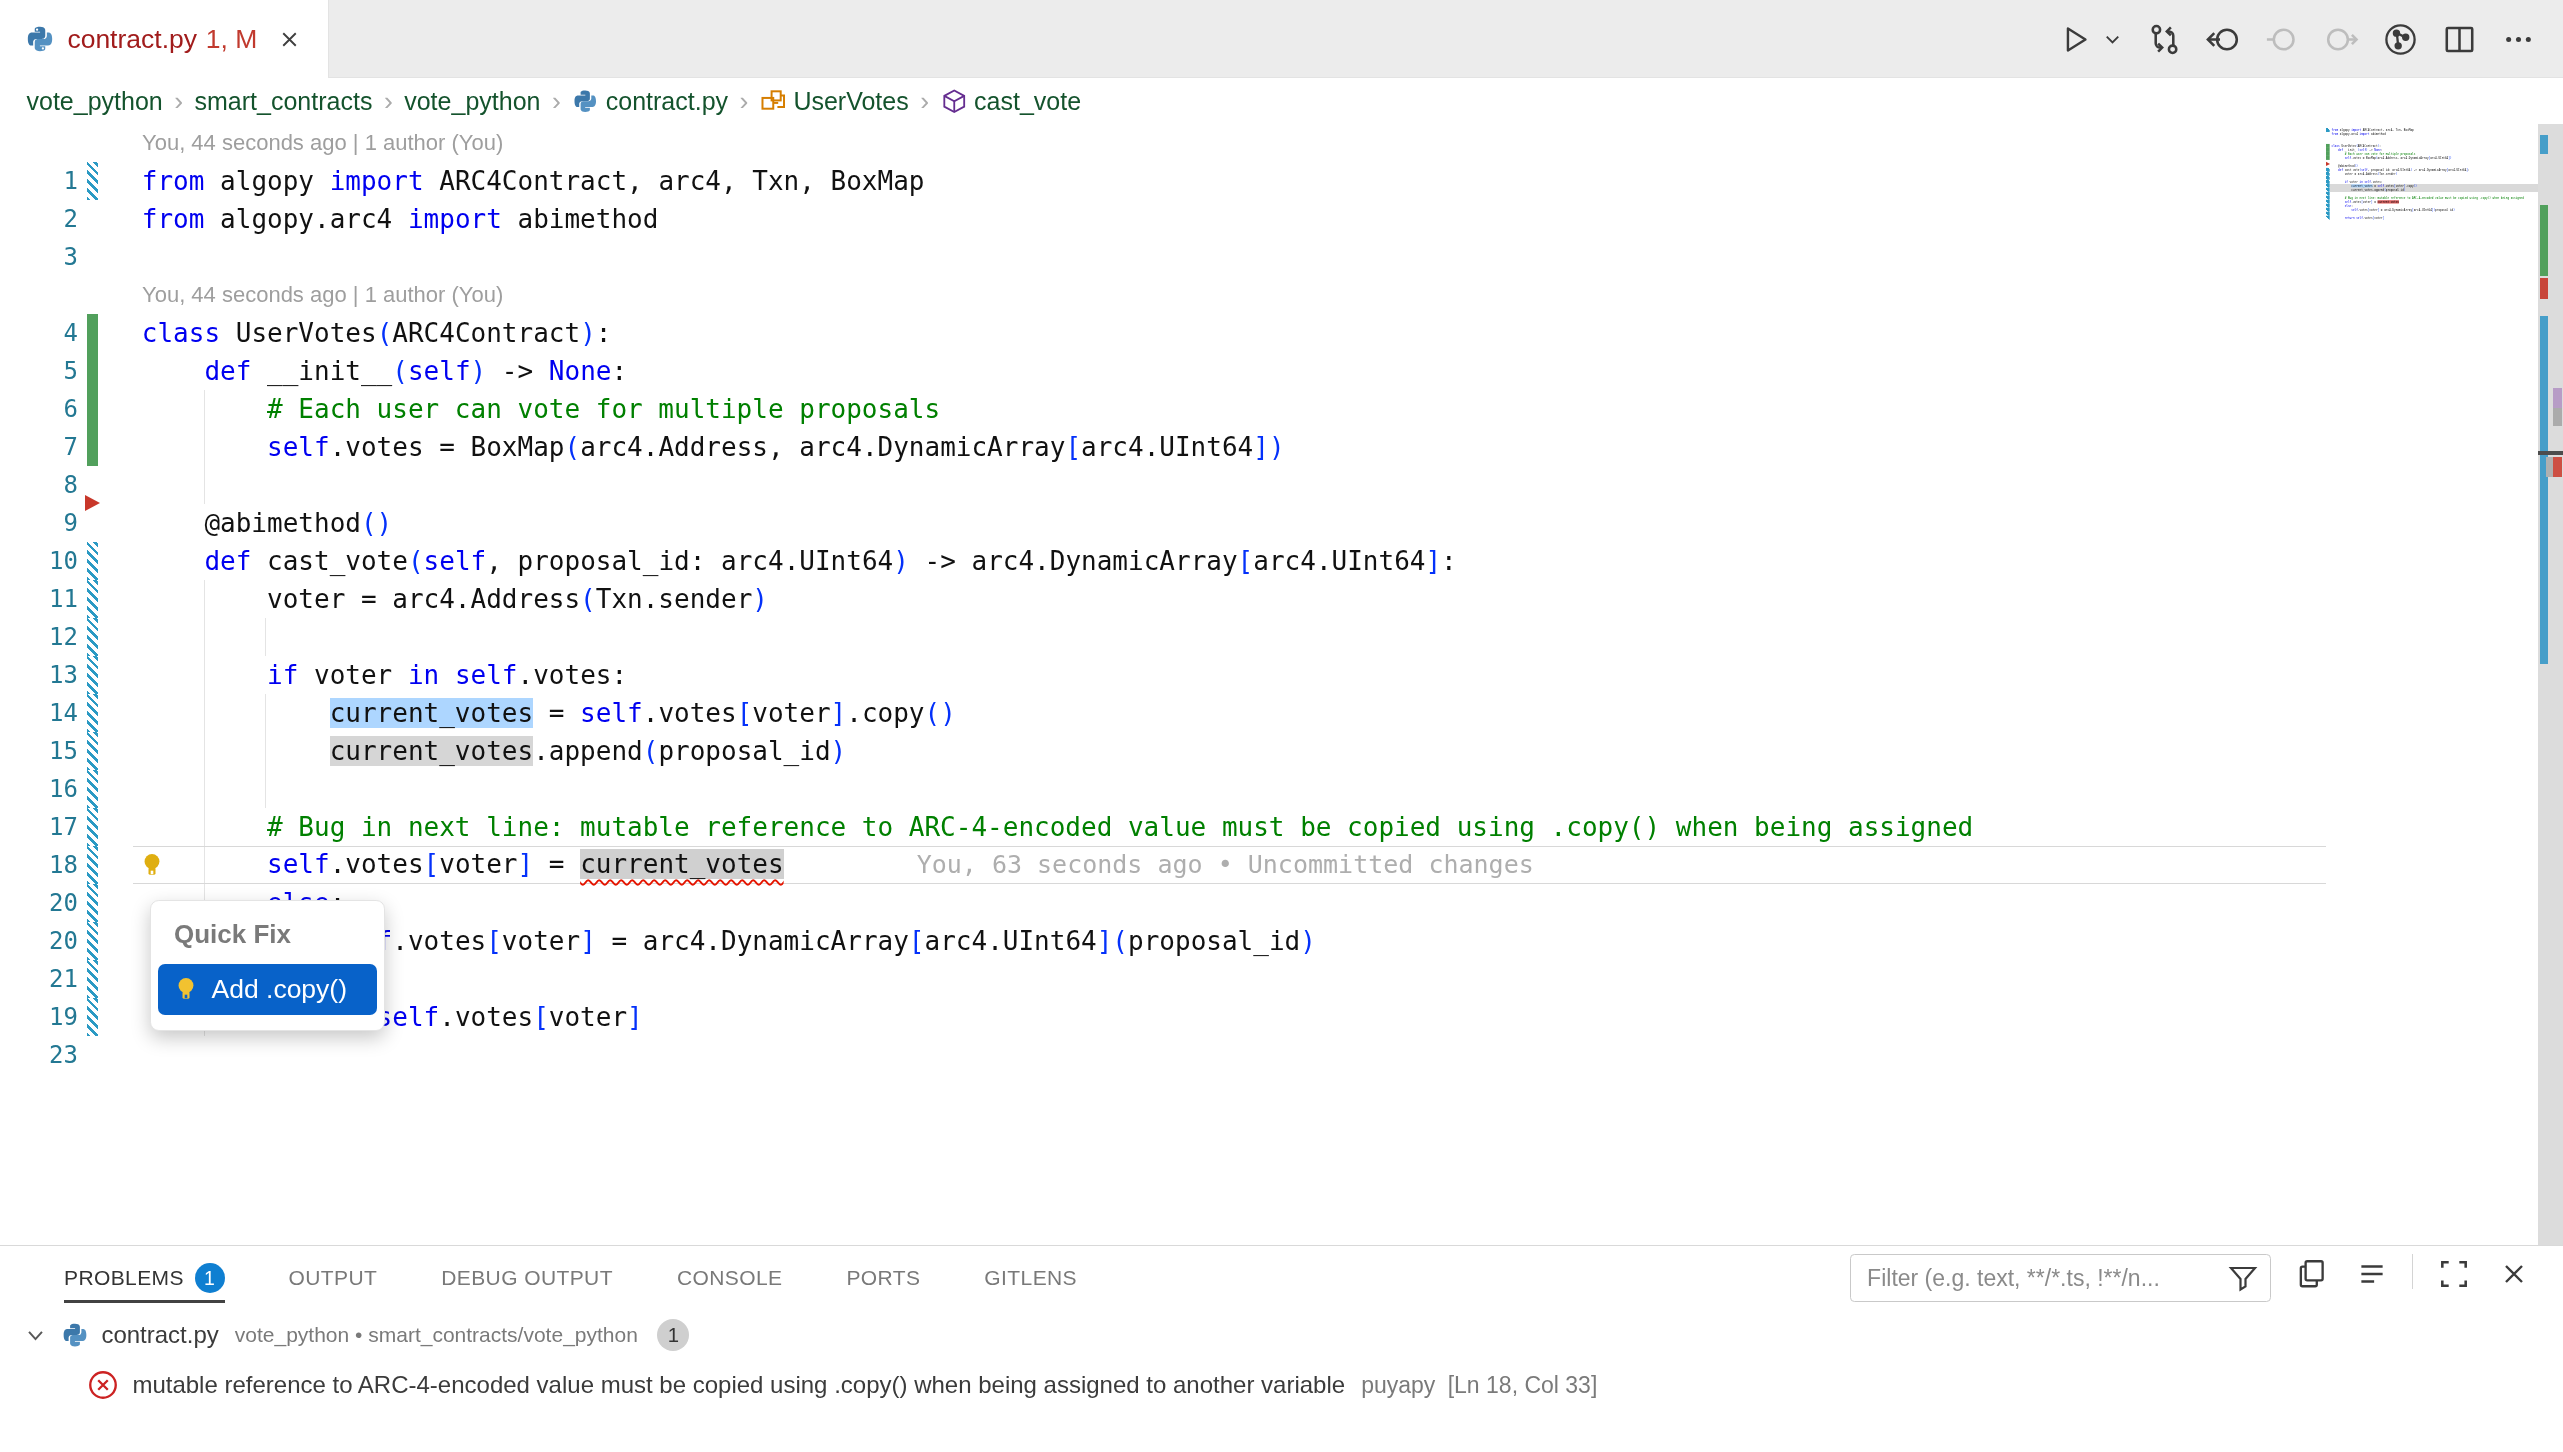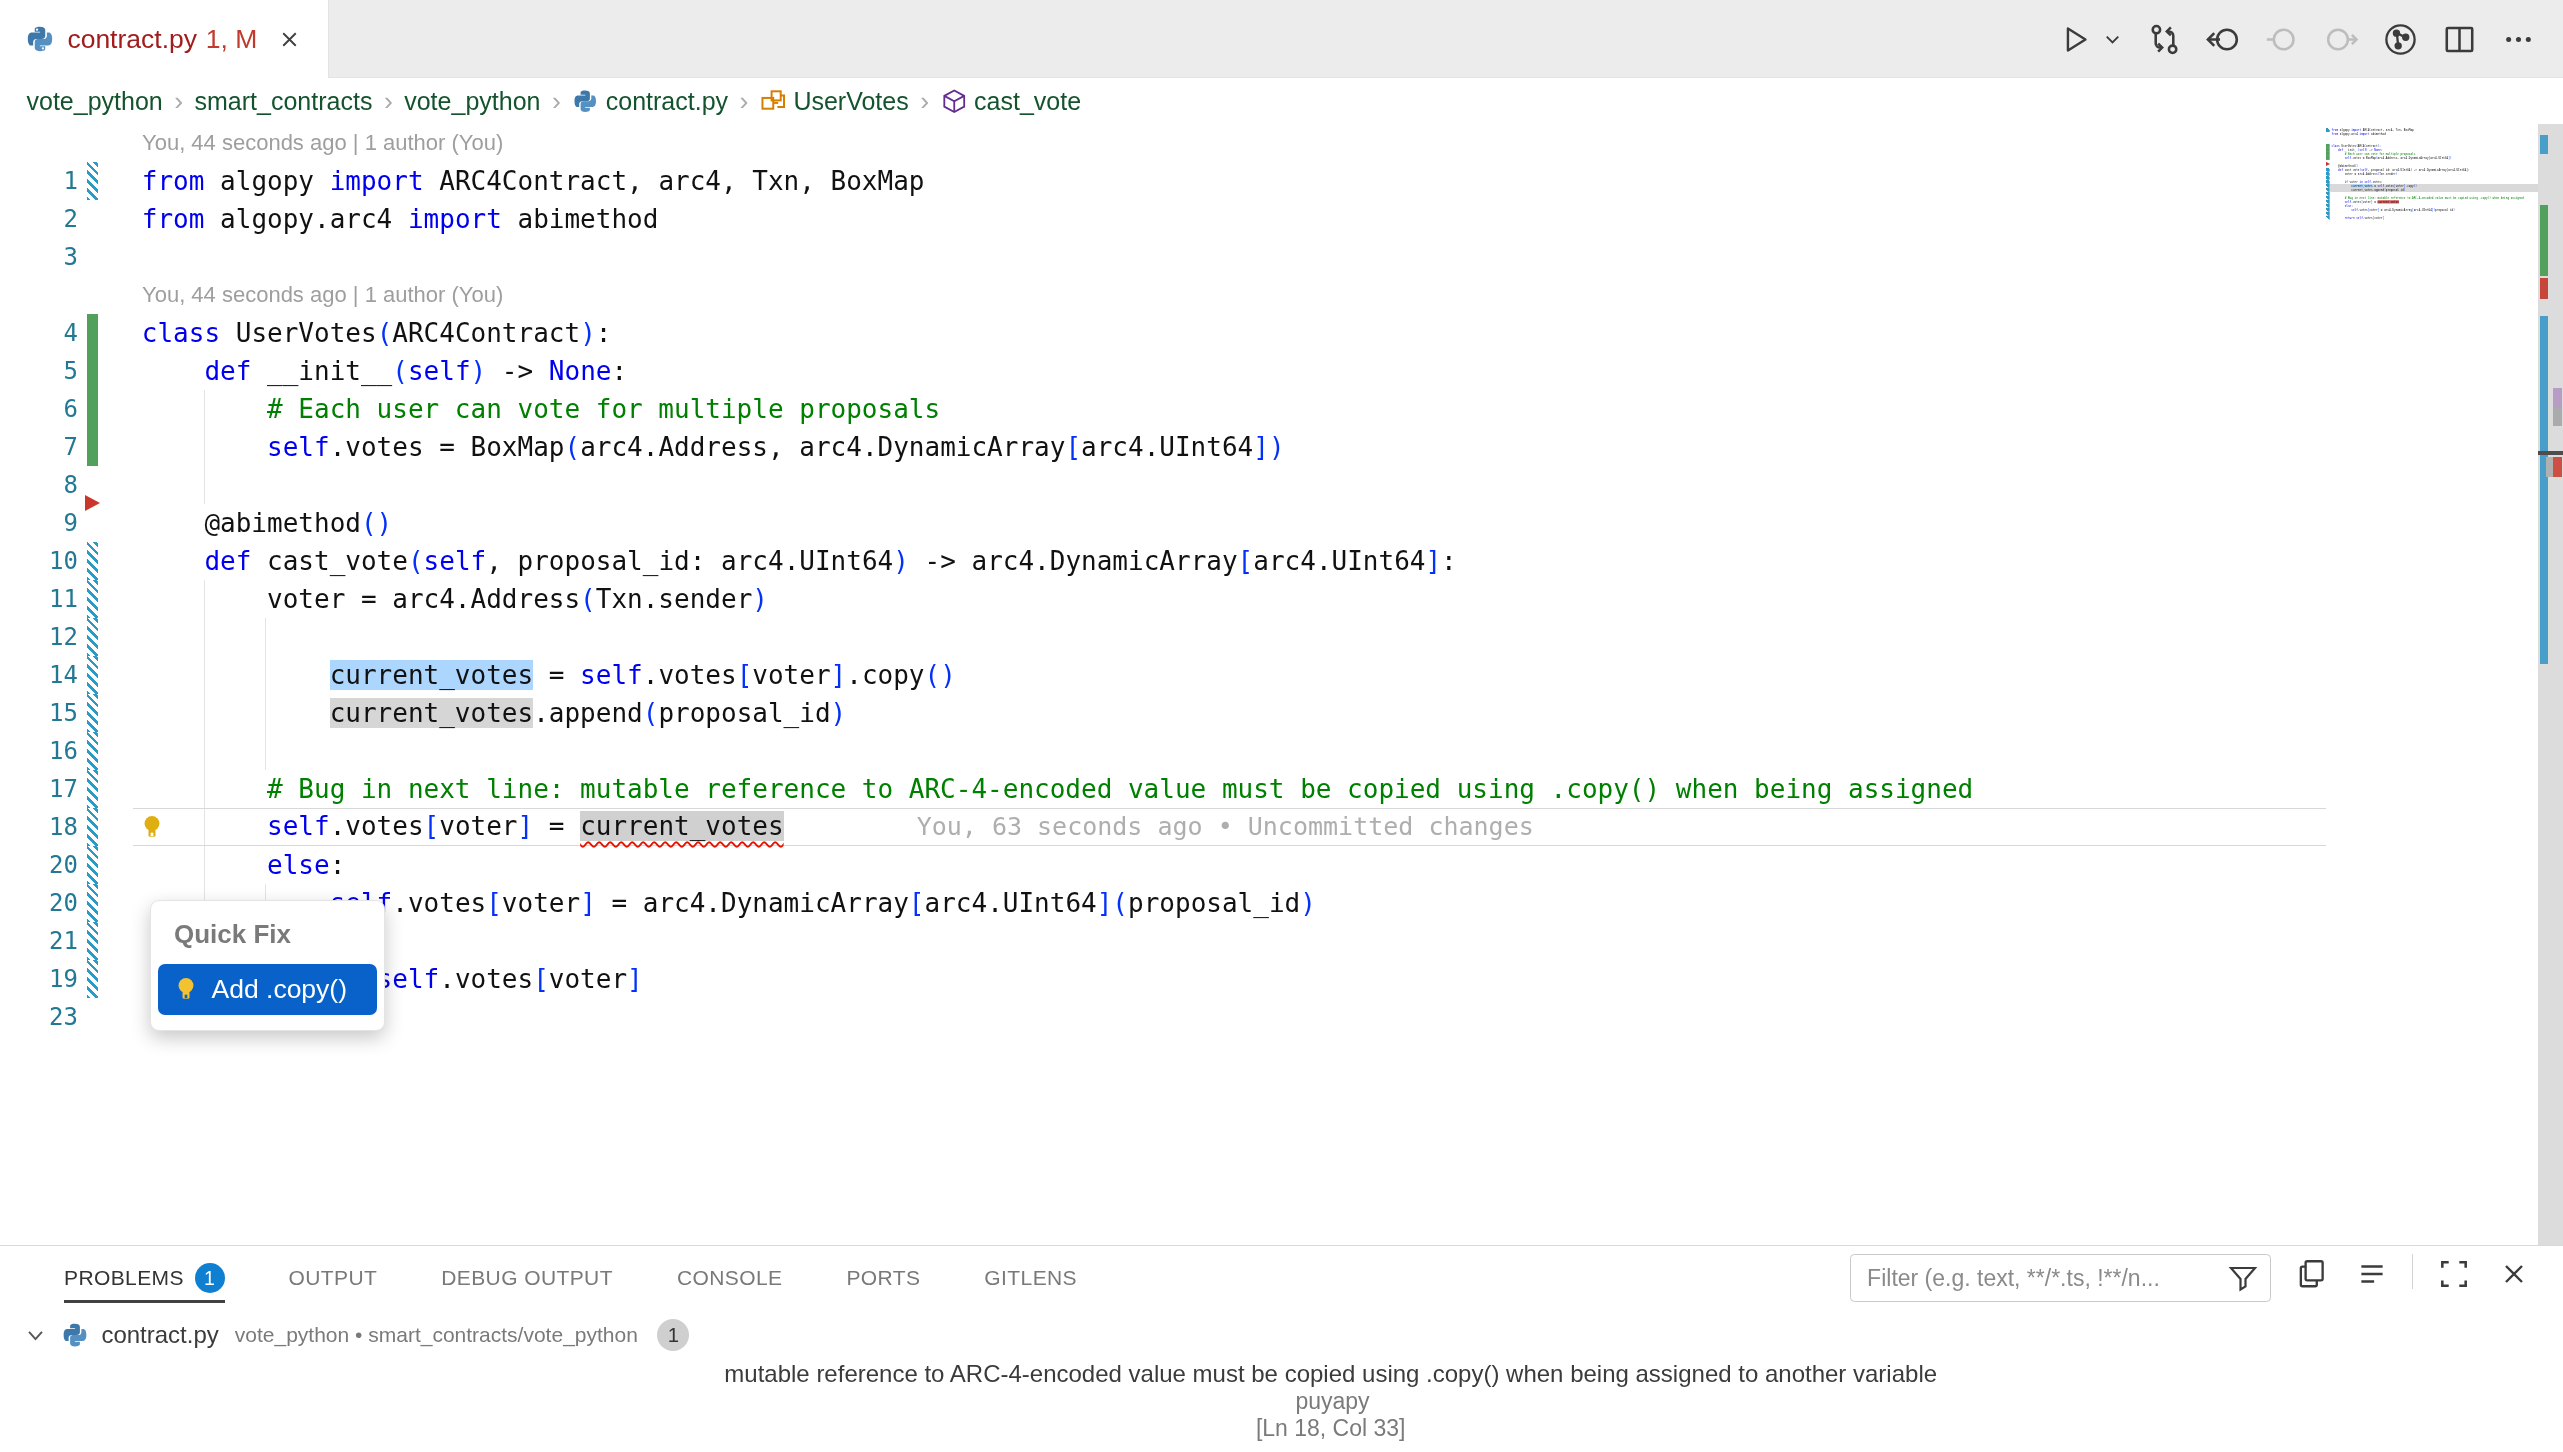--- a/index.html
+++ b/index.html
@@ -89,21 +89,21 @@
   .filterbox { position:relative; width:421px; height:48px; }
   .filterbox input { width:100%; height:100%; border:0.9px solid #c9c9c9; border-radius:4.4px; padding:0 62px 0 16px;
                      font-size:23px; color:#3b3b3b; outline:none; background:#fff;
                      font-family:"Liberation Sans", sans-serif; }
   .filterbox input::placeholder { color:#8a8a8a; }
   .fic { position:absolute; right:12.4px; top:8px; }
   .pich { width:39px; height:39px; display:flex; align-items:center; justify-content:center; cursor:pointer; }
   .psep { width:0.9px; height:35px; background:#d4d4d4; }
   .tree-row { height:50px; display:flex; align-items:center; cursor:pointer; }
   .tree-row.file { padding-left:24px; }
-  .tree-row.problem { padding-left:86px;flex-direction:column; }
+  .tree-row.problem { padding-left:86px; }
   .tr-name { font-size:24px; color:#3b3b3b; margin-left:12.4px; }
   .tr-desc { font-size:21px; color:#7a7a7a; margin-left:16px; }
   .tr-count { margin-left:19.5px; width:32px; height:32px; border-radius:50%; background:#cfcfcf; color:#333;
               font-size:20.3px; display:flex; align-items:center; justify-content:center; }
   .tr-msg { font-size:24px; color:#3b3b3b; margin-left:12.4px; }
   .tr-src { font-size:23px; color:#7a7a7a; margin-left:16px; }
   .tr-loc { font-size:23px; color:#7a7a7a; margin-left:12.4px; }
 </style>
 </head>
 <body>
@@ -312,20 +312,27 @@
         </div>
         <div class="row">
           <div class="gut">
             <span class="num">12</span>
             <span class="gmark m"></span>
           </div>
           <div class="code"><span class="guide" style="left: 71px;"></span><span class="guide" style="left: 132px;"></span></div>
         </div>
         <div class="row">
           <div class="gut">
+            <span class="num">13</span>
+            <span class="gmark m"></span>
+          </div>
+          <div class="code"><span class="guide" style="left: 71px;"></span><span class="t">        </span><span class="k">if</span><span class="t"> voter </span><span class="k">in</span><span class="t"> </span><span class="k">self</span><span class="t">.votes:</span></div>
+        </div>
+        <div class="row">
+          <div class="gut">
             <span class="num">14</span>
             <span class="gmark m"></span>
           </div>
           <div class="code"><span class="guide" style="left: 71px;"></span><span class="guide" style="left: 132px;"></span><span class="t">            </span><span class="hs">current_votes</span><span class="t"> = </span><span class="k">self</span><span class="t">.votes</span><span class="p">[</span><span class="t">voter</span><span class="p">]</span><span class="t">.copy</span><span class="p">()</span></div>
         </div>
         <div class="row">
           <div class="gut">
             <span class="num">15</span>
             <span class="gmark m"></span>
           </div>

